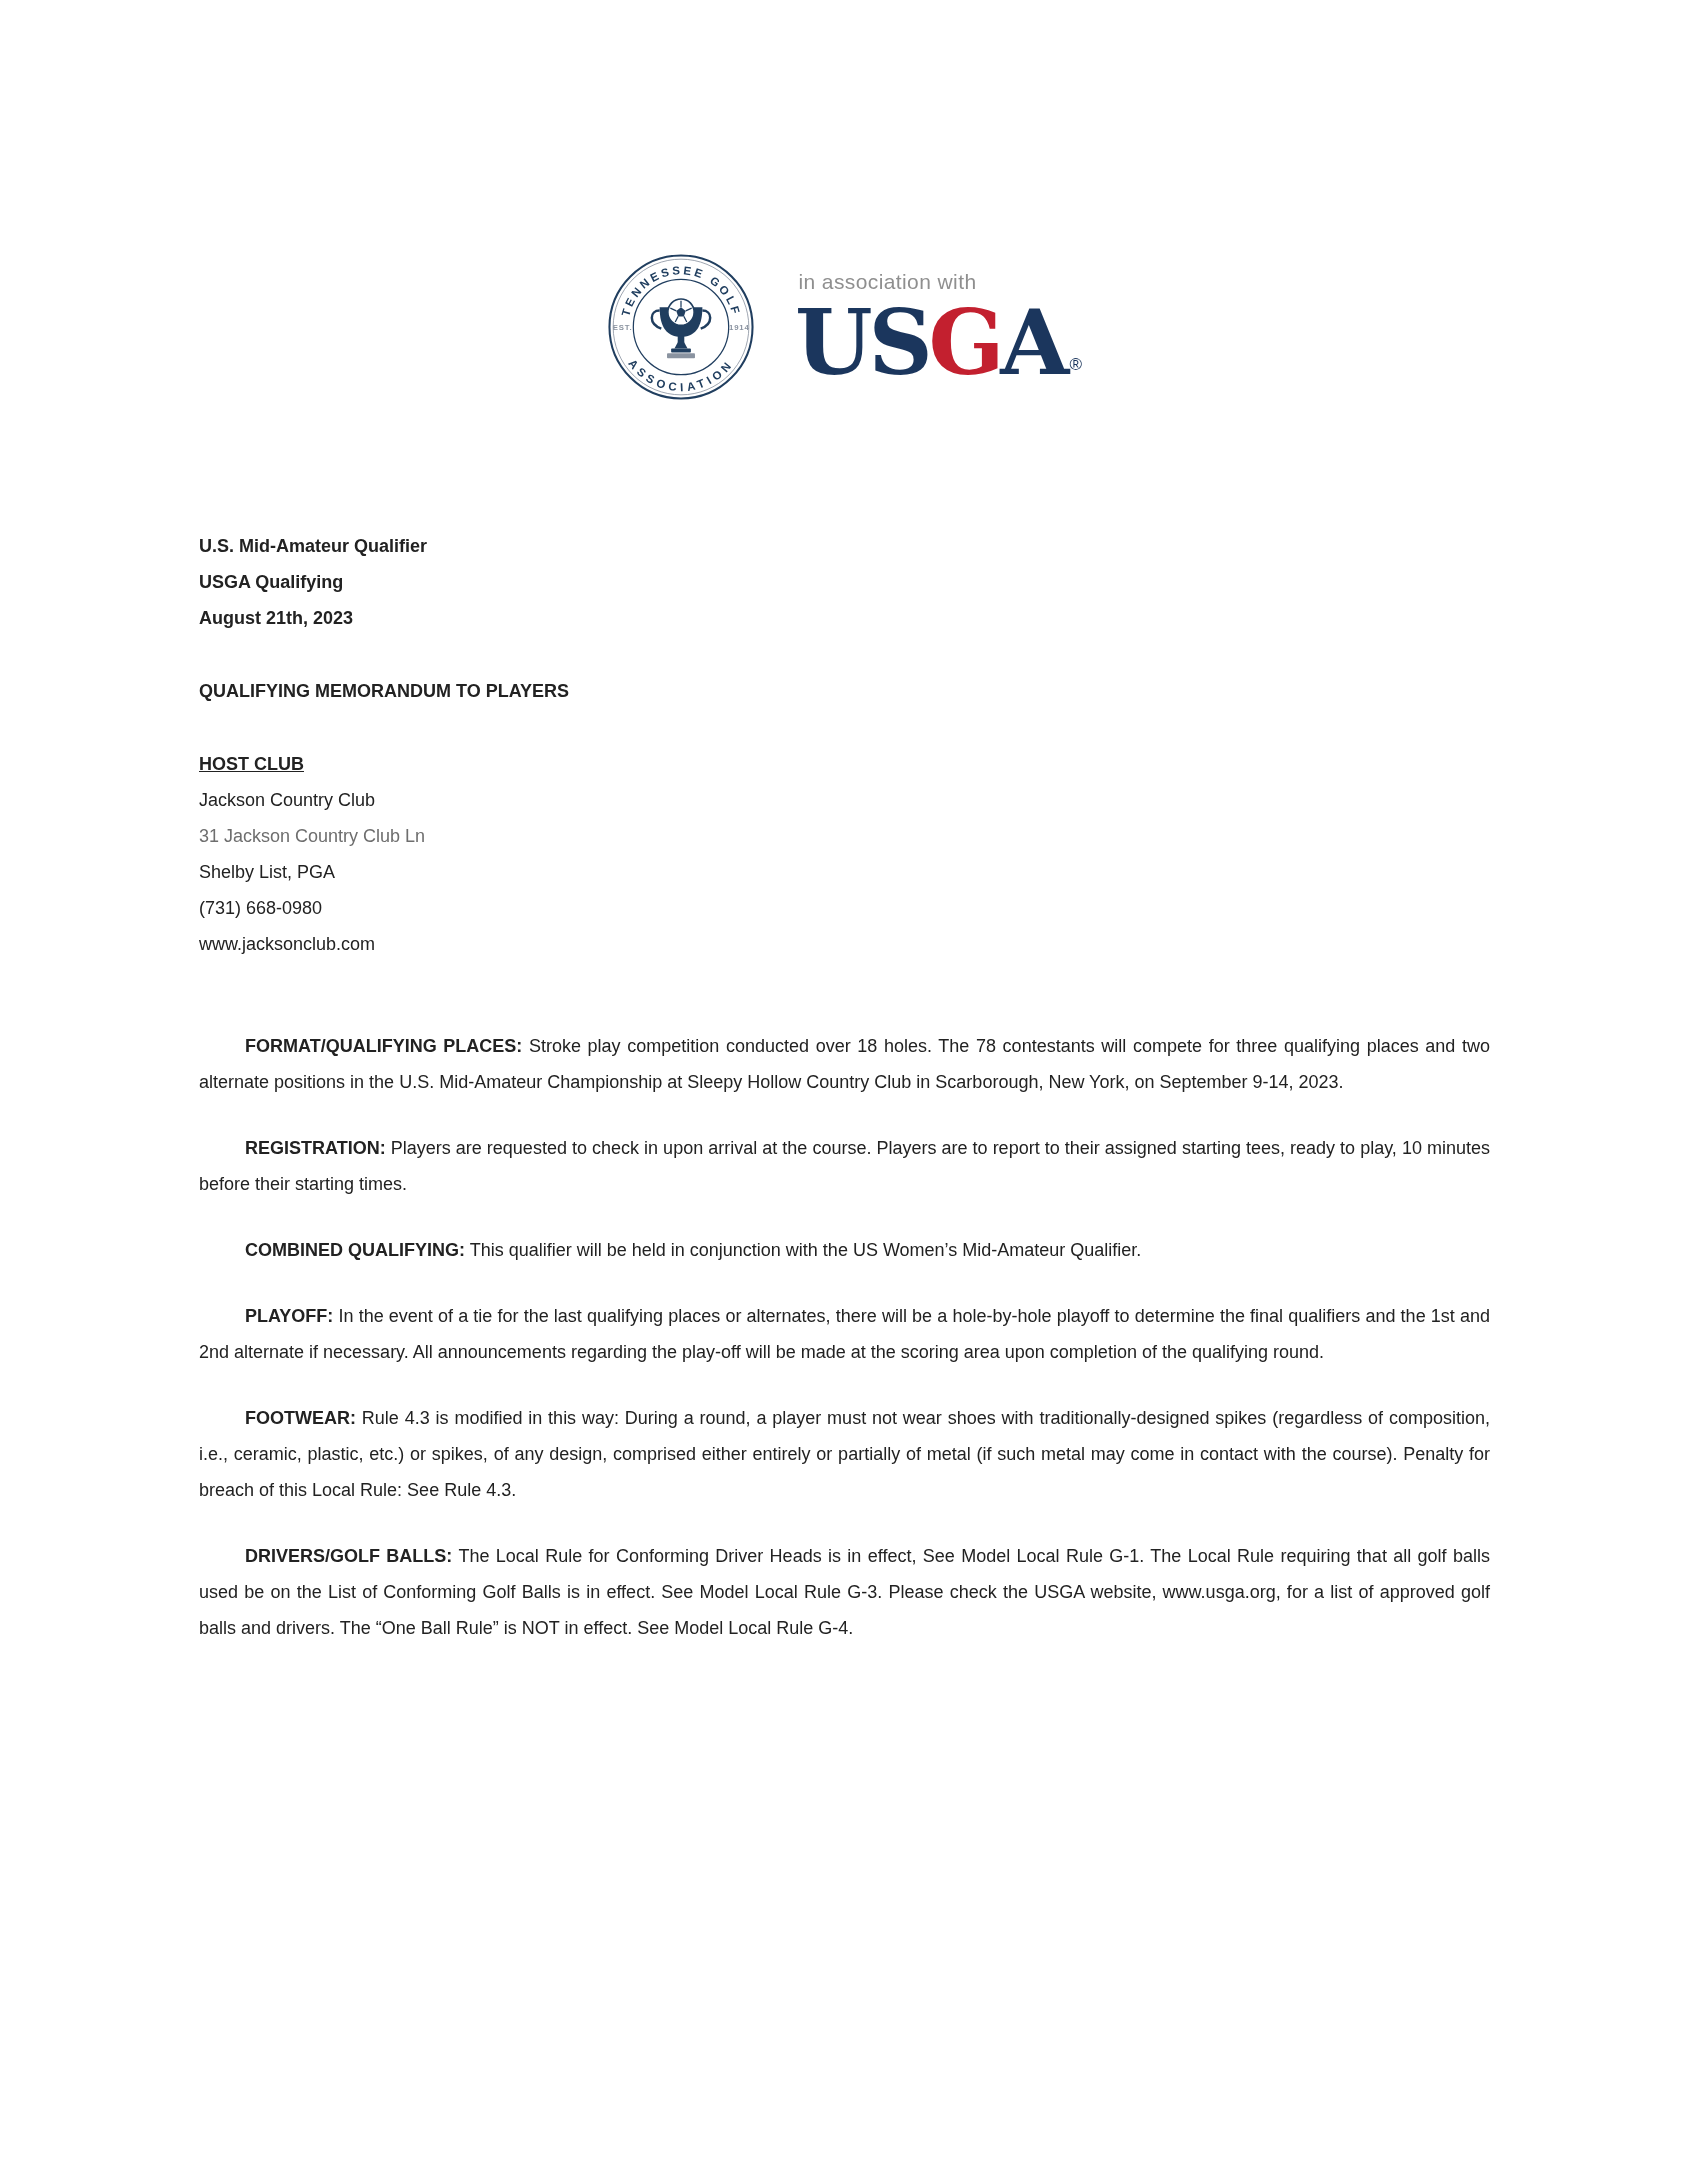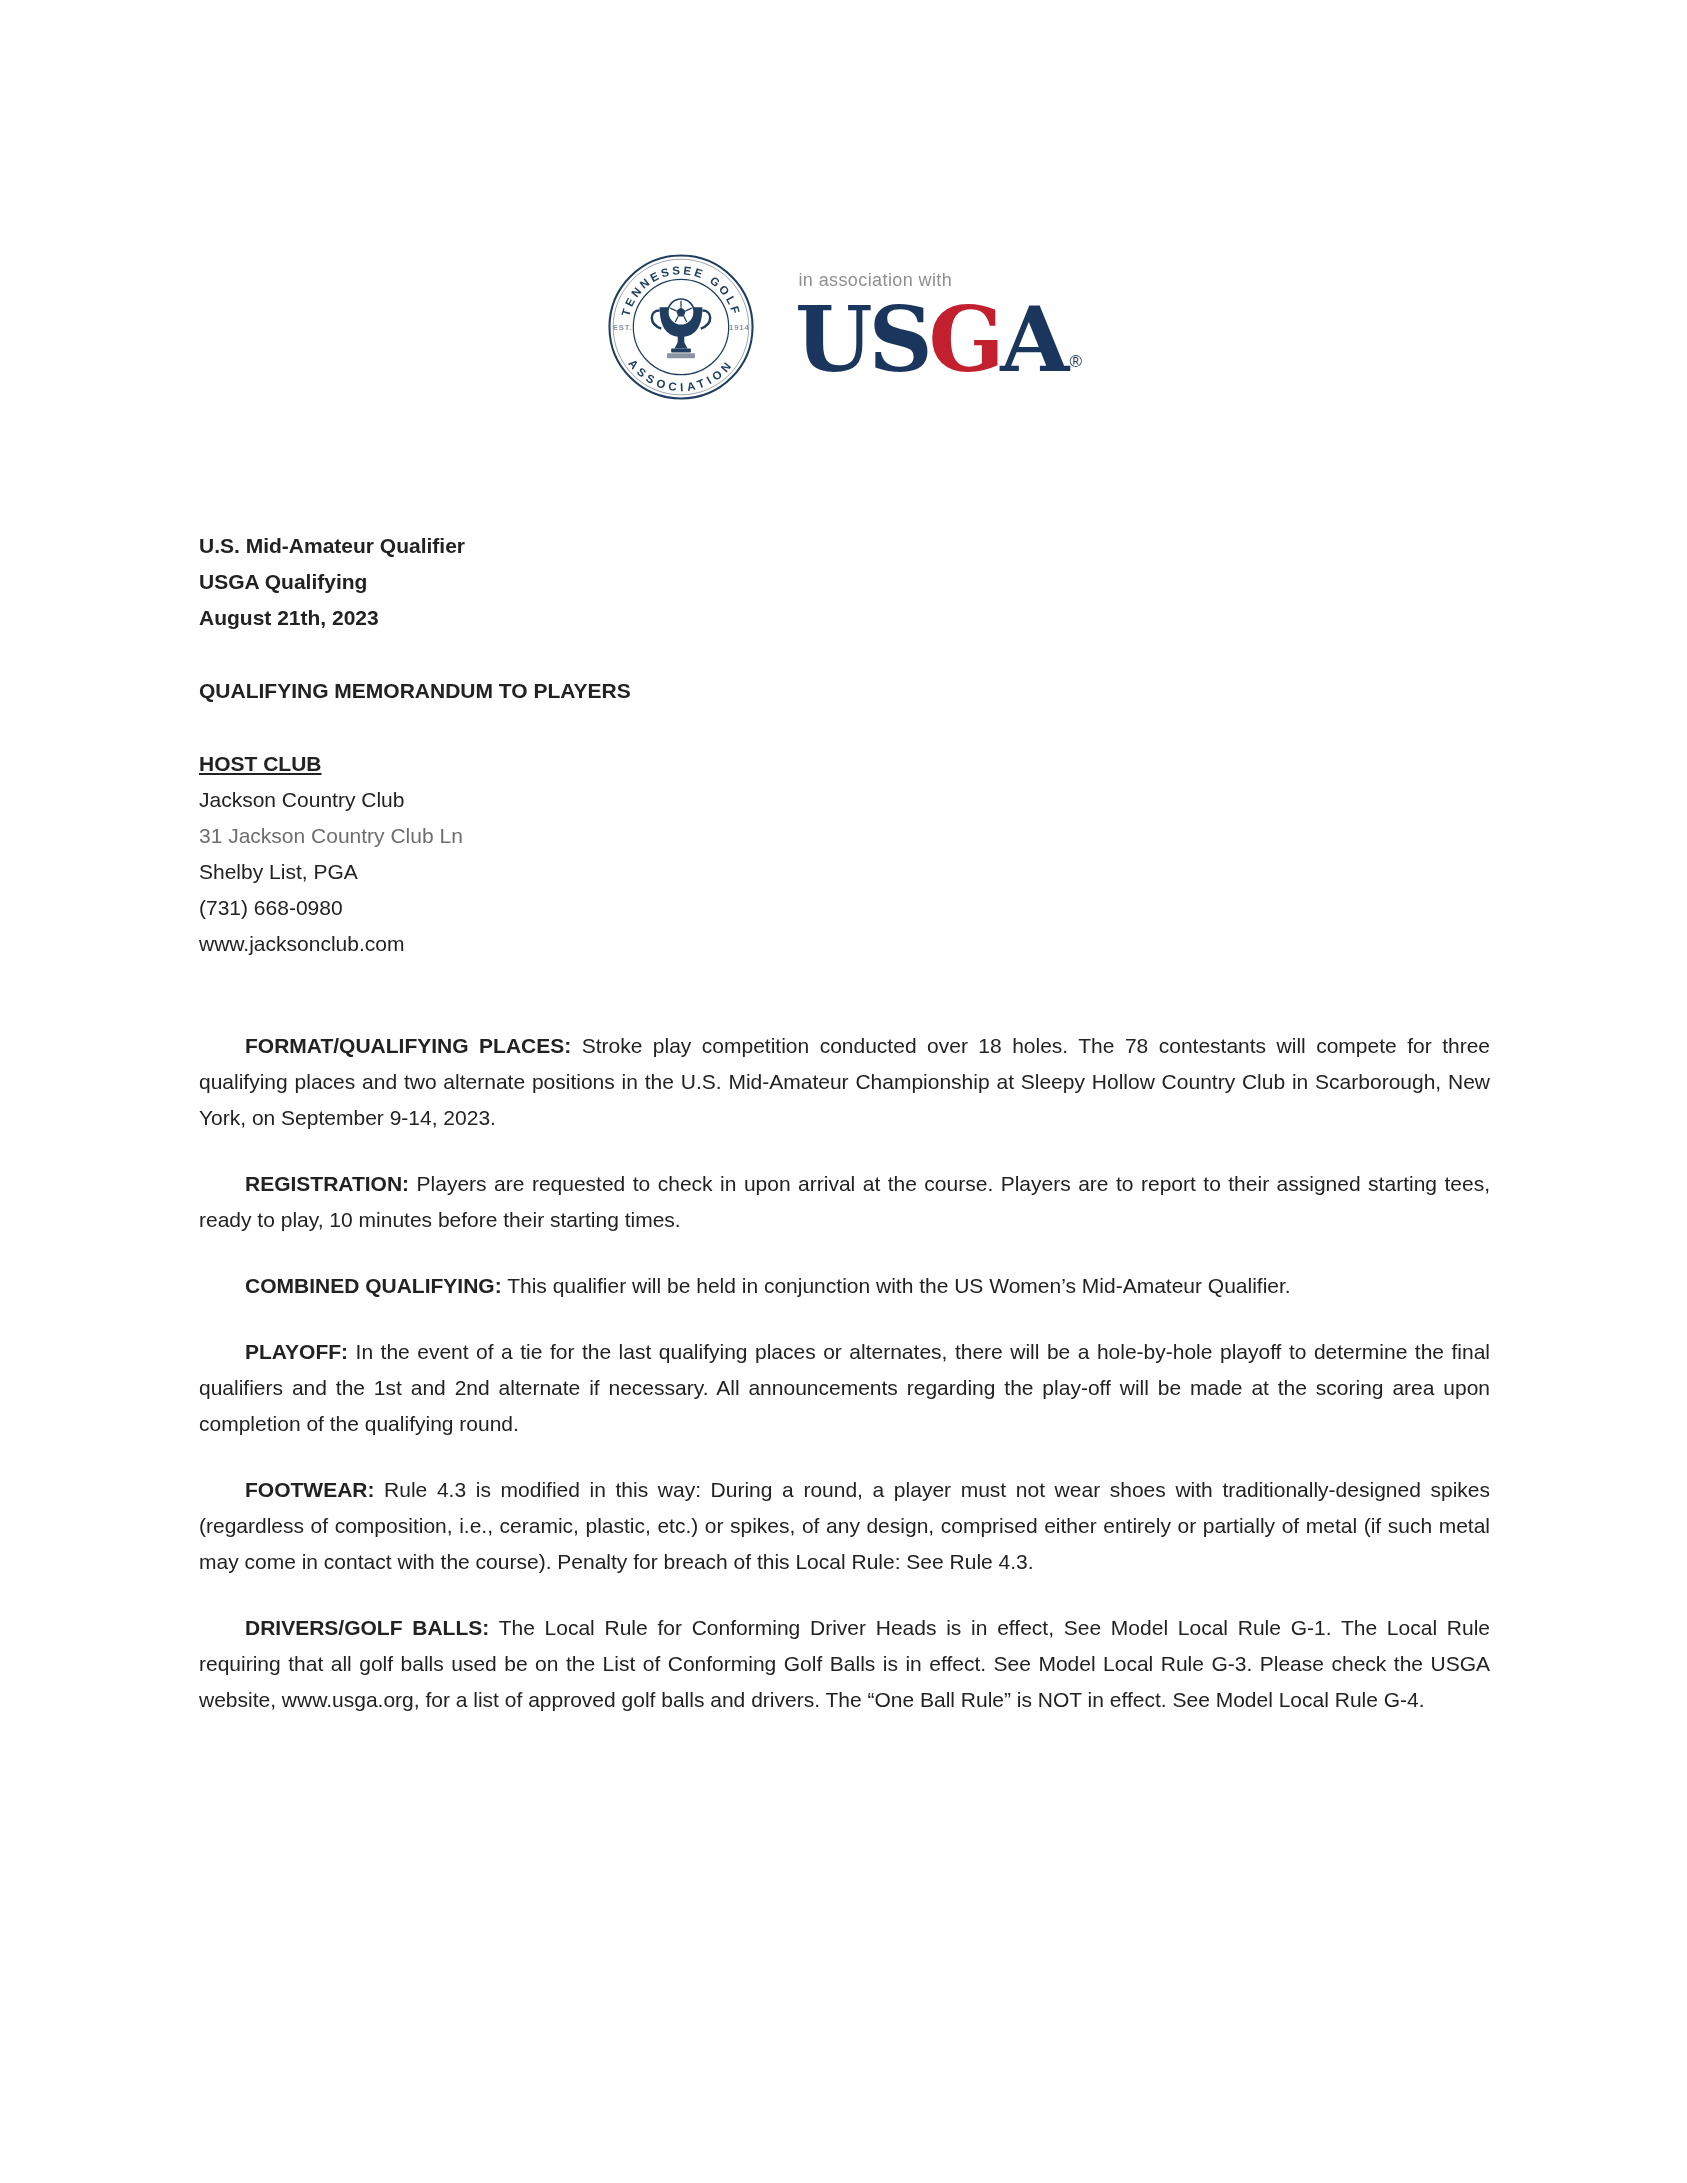--- a/index.html
+++ b/index.html
@@ -21,21 +21,21 @@
     justify-content:center;
     align-items:flex-start;
     gap:40px;
   }
   .seal { width:148px; height:148px; flex:0 0 auto; }
   .seal-arc { font-family:"Liberation Sans", sans-serif; font-size:14px; font-weight:600; fill:#203e5f; letter-spacing:3.5px; }
   .seal-arc-bottom { letter-spacing:5px; }
   .seal-side { font-family:"Liberation Sans", sans-serif; font-size:9.5px; font-weight:600; fill:#8a93a0; letter-spacing:1px; text-anchor:middle; }
 
   .usga-block { padding-top:17px; }
-  .assoc { color:#8f8f8f; font-size:18px; letter-spacing:0.4px; margin-bottom:6.7px; margin-left:3.4px; }
+  .assoc { color:#8f8f8f; font-size:21px; letter-spacing:0.4px; margin-bottom:6.7px; margin-left:3.4px; }
   .usga-word {
     font-family:"DejaVu Serif", serif;
     font-weight:bold;
     font-size:89px;
     line-height:0.95;
     letter-spacing:-4.2px;
     color:#1b365d;
     white-space:nowrap;
   }
   .usga-word .red { color:#c3202f; }
@@ -43,21 +43,21 @@
     font-family:"Liberation Sans", sans-serif;
     font-weight:normal;
     font-size:17px;
     letter-spacing:0;
     color:#1b365d;
     vertical-align:3.4px;
     margin-left:4.2px;
   }
 
   
-  .content { margin-top:127px; font-size:21px; line-height:36px; }
+  .content { margin-top:127px; font-size:18px; line-height:36px; }
   .title-block div { font-weight:bold; }
   .memo-title { font-weight:bold; margin-top:37px; }
   .host-club { margin-top:37px; }
   .host-heading { font-weight:bold; text-decoration:underline; }
   .host-line.muted { color:#6e6e6e; }
   .sections { margin-top:66px; }
   .section { text-align:justify; }
   .section + .section { margin-top:30px; }
   .section .label { font-weight:bold;margin-left:46px; }
 </style>

